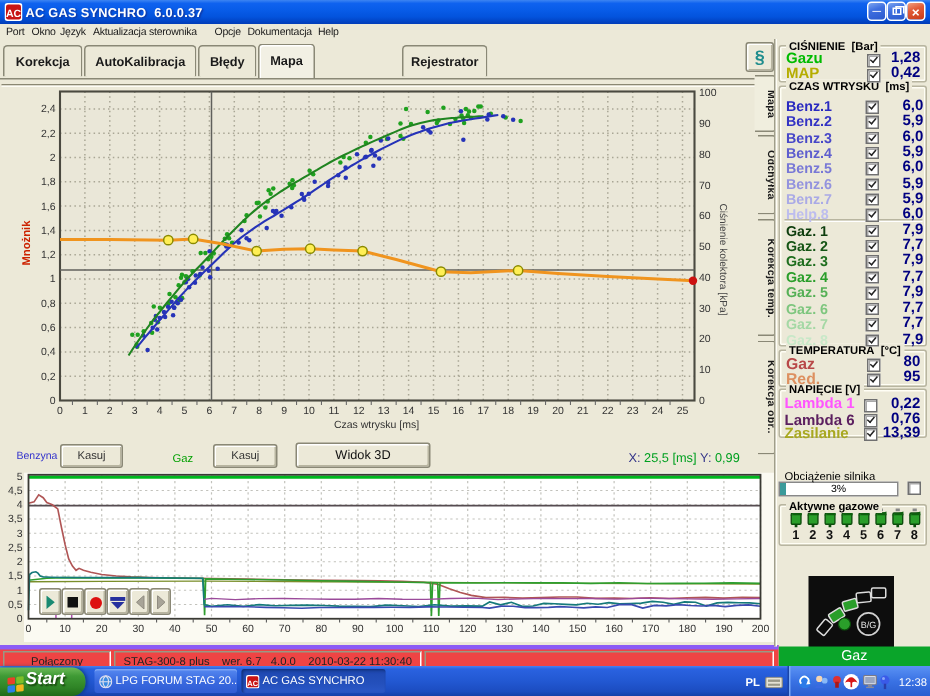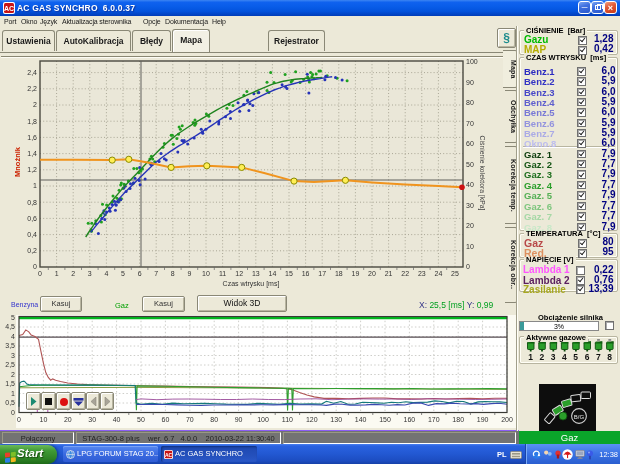--- a/index.html
+++ b/index.html
@@ -35,21 +35,21 @@
  border-radius:0 3px 3px 0;writing-mode:vertical-rl;font-size:7px;font-weight:bold;color:#1a1a1a;text-align:center;letter-spacing:0.2px}
 .vtab.act {left:503px;width:15px;background:#f0eede}
 
 .gbox {position:absolute;left:1px;width:99px;border:1px solid #b8b5a0;border-radius:2px;box-shadow:inset 0 0 0 1px #fffef5}
 .glab {position:absolute;top:-5px;left:4px;background:#ece9d8;font-size:7.5px;font-weight:bold;color:#000;padding:0 2px;white-space:nowrap;z-index:2}
 .rl {position:absolute;font-weight:bold;font-size:9.5px;white-space:nowrap;z-index:3}
 .rv {position:absolute;right:3.5px;font-weight:bold;font-size:10px;color:#000080;text-align:center;z-index:3}
 .cb {position:absolute;width:8.5px;height:8.5px;background:#fff;border:1px solid #707070;box-shadow:inset 1px 1px 0 #aaa;z-index:3}
 .cb i {position:absolute;left:1.2px;top:1.2px;width:4.6px;height:2.6px;border-left:1.3px solid #222;border-bottom:1.3px solid #222;transform:rotate(-50deg)}
 
-#status {left:0;top:430px;width:519px;height:14px;background:#737373;border-top:1px solid #8b5cf6;font-size:7.5px;color:#222}
+#status {left:0;top:430px;width:519px;height:14px;background:#ef4444;border-top:3px solid #8b5cf6;font-size:7.5px;color:#222}
 .scell {position:absolute;top:1px;height:12px;border:1px solid #9a9884;border-right-color:#fff;border-bottom-color:#fff;text-align:center;line-height:12px}
 
 #taskbar {left:0;top:444px;width:620px;height:20px;background:linear-gradient(180deg,#4a80f0 0%,#2a62e0 10%,#2258d2 50%,#1c4cc0 85%,#1540a8 100%)}
 #start {position:absolute;left:0;top:1px;width:57px;height:19px;border-radius:0 9px 9px 0;
  background:linear-gradient(180deg,#6cba58 0%,#3f9a35 30%,#2f8426 70%,#1e6a18 100%);box-shadow:1px 0 3px #0a3a80}
 #start .st {position:absolute;left:17px;top:2px;color:#fff;font-size:11.5px;font-weight:bold;font-style:italic;text-shadow:1px 1px 1px #1a4a10}
 .task {position:absolute;top:2px;height:16px;border-radius:2px;color:#fff;font-size:7.5px;line-height:16px;white-space:nowrap;overflow:hidden}
 .tray {position:absolute;right:0;top:0;height:20px;background:linear-gradient(180deg,#5a92f4 0%,#3a72e4 50%,#2a5ed0 100%);border-left:1px solid #1a44a8;box-shadow:inset 1px 0 0 #7aaaf8}
 </style></head><body>
 
@@ -72,21 +72,21 @@
  <span style="left:4px">Port</span>
     <span style="left:21px">Okno</span>
     <span style="left:40px">Język</span>
  <span style="left:62px">Aktualizacja sterownika</span>
     <span style="left:143px">Opcje</span>
  <span style="left:165px">Dokumentacja</span>
     <span style="left:212px">Help</span>
 </div>
 
 <div class="abs" id="tabrow">
- <div class="tab" style="left:2px;width:53px">Ustawienia</div>
+ <div class="tab" style="left:2px;width:53px">Korekcja</div>
  <div class="tab" style="left:56px;width:75px">AutoKalibracja</div>
  <div class="tab" style="left:132px;width:39px">Błędy</div>
  <div class="tab act" style="left:172px;width:38px">Mapa</div>
  <div class="tab" style="left:268px;width:57px">Rejestrator</div>
 </div>
 <div class="abs" id="tabline"></div>
 
 <svg id="topchart" width="518" height="243" viewBox="0 0 518 243">
 <line x1="1" y1="4.5" x2="517" y2="4.5" stroke="#8a8772" stroke-width="1"></line>
 <line x1="1" y1="5.5" x2="517" y2="5.5" stroke="#fdfcf5" stroke-width="1"></line>
@@ -433,21 +433,21 @@
       <div class="rl" style="left:5px;top:117.5px;color:#9393de">Benz.6</div>
       <span class="cb" style="left:58px;top:118.49999999999999px">
         <i></i>
       </span>
       <div class="rv" style="top:116.5px">5,9</div>
       <div class="rl" style="left:5px;top:127.8px;color:#aaaae6">Benz.7</div>
       <span class="cb" style="left:58px;top:128.79999999999998px">
         <i></i>
       </span>
       <div class="rv" style="top:126.8px">5,9</div>
-      <div class="rl" style="left:5px;top:138.1px;color:#bdbdee">Okno.8</div>
+      <div class="rl" style="left:5px;top:138.1px;color:#bdbdee">Help.8</div>
       <span class="cb" style="left:58px;top:139.1px">
         <i></i>
       </span>
       <div class="rv" style="top:137.1px">6,0</div>
   <div class="abs" style="left:4px;top:146px;width:92px;height:1px;background:#b8b5a0;box-shadow:0 1px 0 #fff"></div>
  <div class="rl" style="left:5px;top:148.5px;color:#0d3d0d">Gaz. 1</div>
       <span class="cb" style="left:58px;top:149.5px">
         <i></i>
       </span>
       <div class="rv" style="top:147.5px">7,9</div>
@@ -498,32 +498,32 @@
       <span class="cb" style="left:58px;top:15px">
         <i></i>
       </span>
       <div class="rv" style="top:12px">95</div>
  </div>
  <div class="gbox" style="top:259px;height:33px">
       <div class="glab">NAPIĘCIE [V]</div>
   <div class="rl" style="left:3px;top:4px;color:#ff55ff;font-size:10px">Lambda 1</div>
       <span class="cb" style="left:56px;top:6px"></span>
       <div class="rv" style="top:3.5px;font-size:10px">0,22</div>
-  <div class="rl" style="left:3px;top:14.5px;color:#5c2060;font-size:10px">Lambda 2</div>
+  <div class="rl" style="left:3px;top:14.5px;color:#5c2060;font-size:10px">Lambda 6</div>
       <span class="cb" style="left:56px;top:16px">
         <i></i>
       </span>
       <div class="rv" style="top:14px;font-size:10px">0,76</div>
   <div class="rl" style="left:3px;top:23.5px;color:#a8a820;font-size:10px">Zasilanie</div>
       <span class="cb" style="left:56px;top:25px">
         <i></i>
       </span>
       <div class="rv" style="top:23px;font-size:10px">13,39</div>
  </div>
- <div class="abs" style="left:20px;top:312.5px;font-size:7.5px;font-weight:bold;color:#000;z-index:3">Obciążenie silnika</div>
+ <div class="abs" style="left:5px;top:312.5px;font-size:7.5px;font-weight:normal;color:#000;z-index:3">Obciążenie silnika</div>
  <div class="abs" style="left:1px;top:321px;width:80px;height:10px;border:1px solid #888;background:#fff;font-size:7px;text-align:center;line-height:9px">3%<span style="position:absolute;left:0;top:0;width:4px;height:8px;background:#3a9a9a"></span></div>
  <span class="cb" style="left:87px;top:321px"></span>
  <div class="gbox" style="top:336px;height:28px">
       <div class="glab" style="top:-4.5px">Aktywne gazowe</div>
   <div class="abs" style="left:2px;top:1px"><svg width="97" height="27" viewBox="0 0 97 27">
           <g transform="translate(5.0,2)">
 <rect x="0.5" y="2" width="6.5" height="7.5" rx="0.8" fill="#2a9e2a" stroke="#0c4c0c" stroke-width="0.9"></rect>
 <path d="M-0.5,3.5 L7.5,1 L7.5,3.5 Z" fill="#0e5e0e"></path>
 <rect x="2.8" y="9.5" width="1.8" height="2" fill="#0c4c0c"></rect>
 <rect x="2.3" y="-1" width="2.8" height="1.8" fill="#888"></rect>

